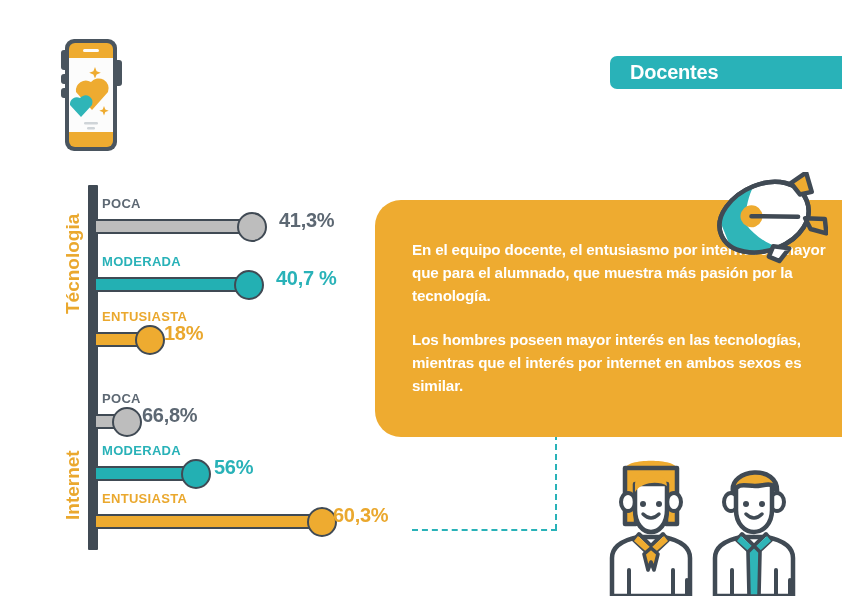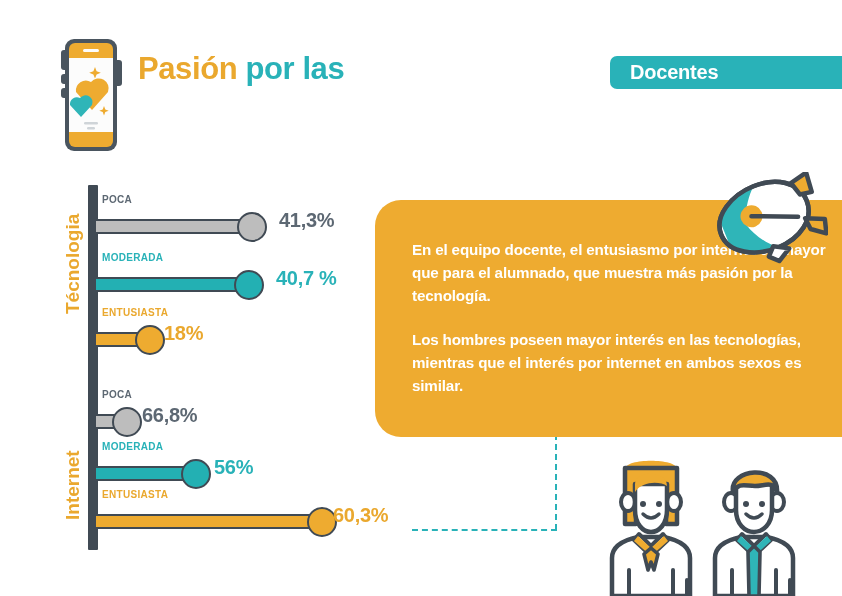--- a/index.html
+++ b/index.html
@@ -43,22 +43,22 @@
     position: absolute;
     color: #eaa82e; font-size: 19px; font-weight: bold;
     transform: rotate(-90deg); transform-origin: left top;
     white-space: nowrap; letter-spacing: 0px;
   }
   #group-label-tecnologia { left: 62px; top: 314px; }
   #group-label-internet   { left: 62px; top: 520px; }
 
   .bar-row { position: absolute; left: 96px; }
   .bar-cat {
-    position: absolute; left: 6px; bottom: 14px;
-    font-size: 10px; font-weight: bold; letter-spacing: 0.3px;
+    position: absolute; left: 6px; bottom: 8px;
+    font-size: 13px; font-weight: bold; letter-spacing: 0.3px;
     white-space: nowrap;
   }
   .bar-track {
     position: absolute; left: 0; top: 0;
     height: 15px;
     border: 2.2px solid #404a54;
     border-left: none;
     border-radius: 0 2px 2px 0;
   }
   .bar-knob {
@@ -127,21 +127,20 @@
       <path d="M39 46 a10 10 0 0 1 17 10 l-16 18 -16 -18 a10 10 0 0 1 15 -10 z" fill="#eeab30"></path>
       <path d="M28 62 a7 7 0 0 1 12 7 l-11 12 -11 -12 a7 7 0 0 1 10 -7 z" fill="#2fb5b8"></path>
       <path d="M43 31 l1.6 4.2 4.2 1.6 -4.2 1.6 -1.6 4.2 -1.6 -4.2 -4.2 -1.6 4.2 -1.6 z" fill="#eeab30"></path>
       <path d="M52 70 l1.3 3.4 3.4 1.3 -3.4 1.3 -1.3 3.4 -1.3 -3.4 -3.4 -1.3 3.4 -1.3 z" fill="#eeab30"></path>
       <rect x="32" y="86" width="14" height="2.6" rx="1.3" fill="#cfd4d8"></rect>
       <rect x="35" y="91" width="8" height="2.6" rx="1.3" fill="#cfd4d8"></rect>
     </svg>
   </div>
 
   <div class="title-block">
-    <div class="title-line"><span class="t-yellow">Pasión</span><span class="t-teal"> por las</span></div>
   </div>
 
   <div class="badge">
     <span class="badge-label">Docentes</span>
   </div>
 
   <div class="axis-bar"></div>
 
   <div class="group-label" id="group-label-tecnologia">Técnologia</div>
   <div class="group-label" id="group-label-internet">Internet</div>

